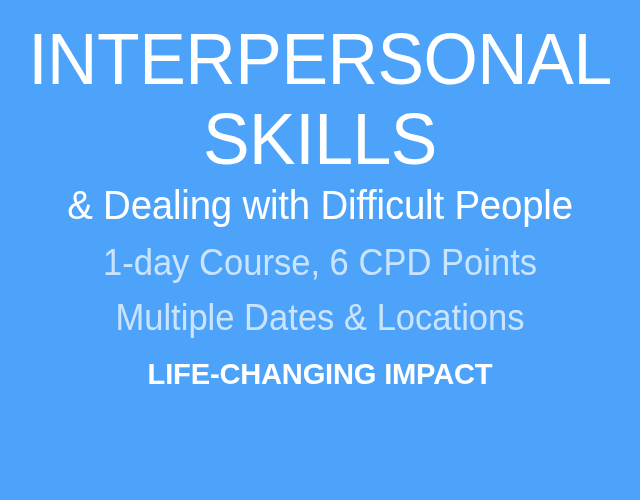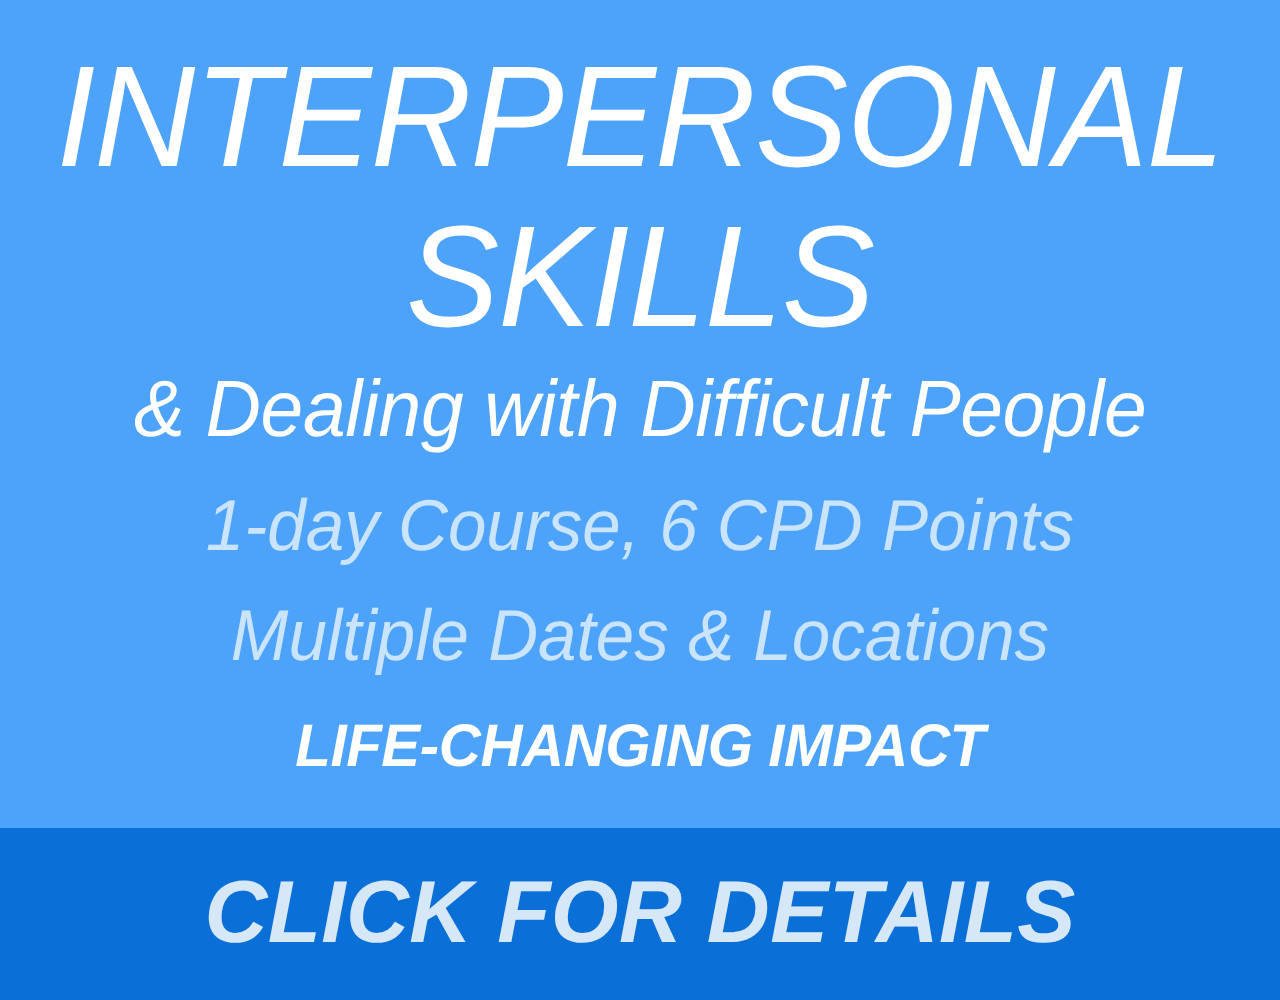--- a/index.html
+++ b/index.html
@@ -17,21 +17,20 @@
   }
 
   .banner {
     position: relative;
     width: 640px;
     height: 500px;
     background: #4da3fa;
     overflow: hidden;
     box-sizing: border-box;
     cursor: pointer;
-    font-style: italic;
   }
 
   
   .content {
     position: absolute;
     left: 0;
     top: 0;
     width: 640px;
     height: 414px;
     text-align: center;
@@ -141,17 +140,14 @@
     <div class="subtitle">&amp; Dealing with Difficult People</div>
 
     <div class="detail detail-1">1-day Course, 6 CPD Points</div>
 
     <div class="detail detail-2">Multiple Dates &amp; Locations</div>
 
     <div class="impact">LIFE-CHANGING IMPACT</div>
 
   </div>
 
-  <div class="cta-bar">
-    <span class="cta-label">CLICK FOR DETAILS</span>
-  </div>
 
 </div>
 
 </body></html>

